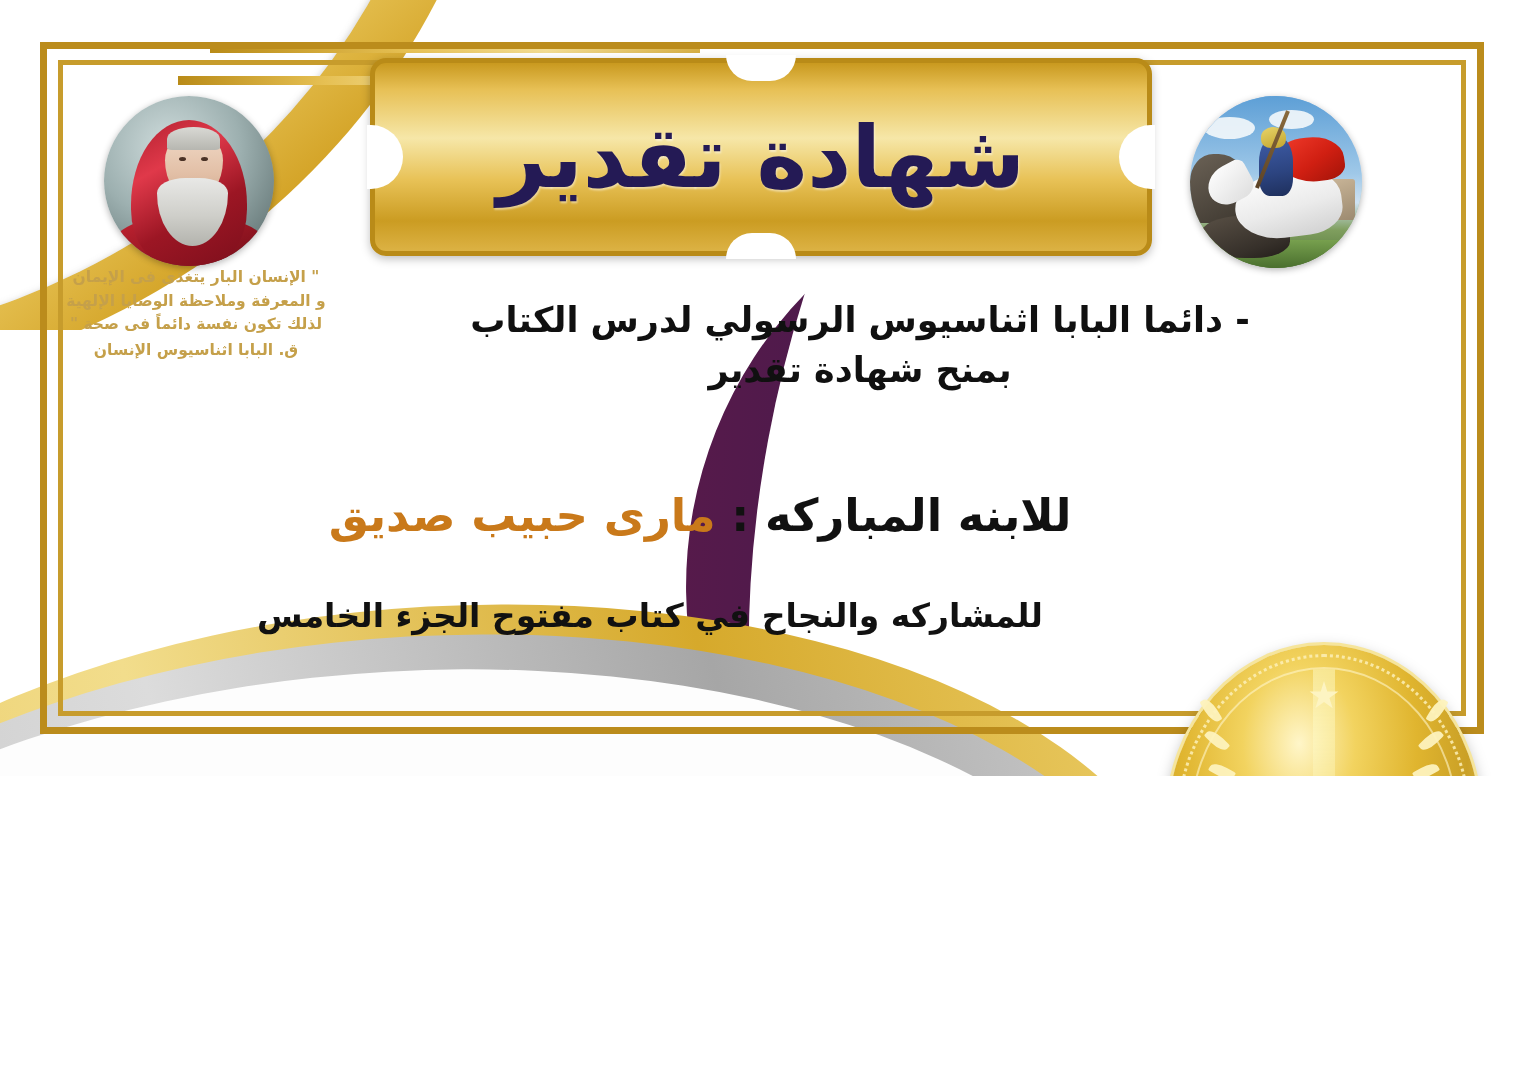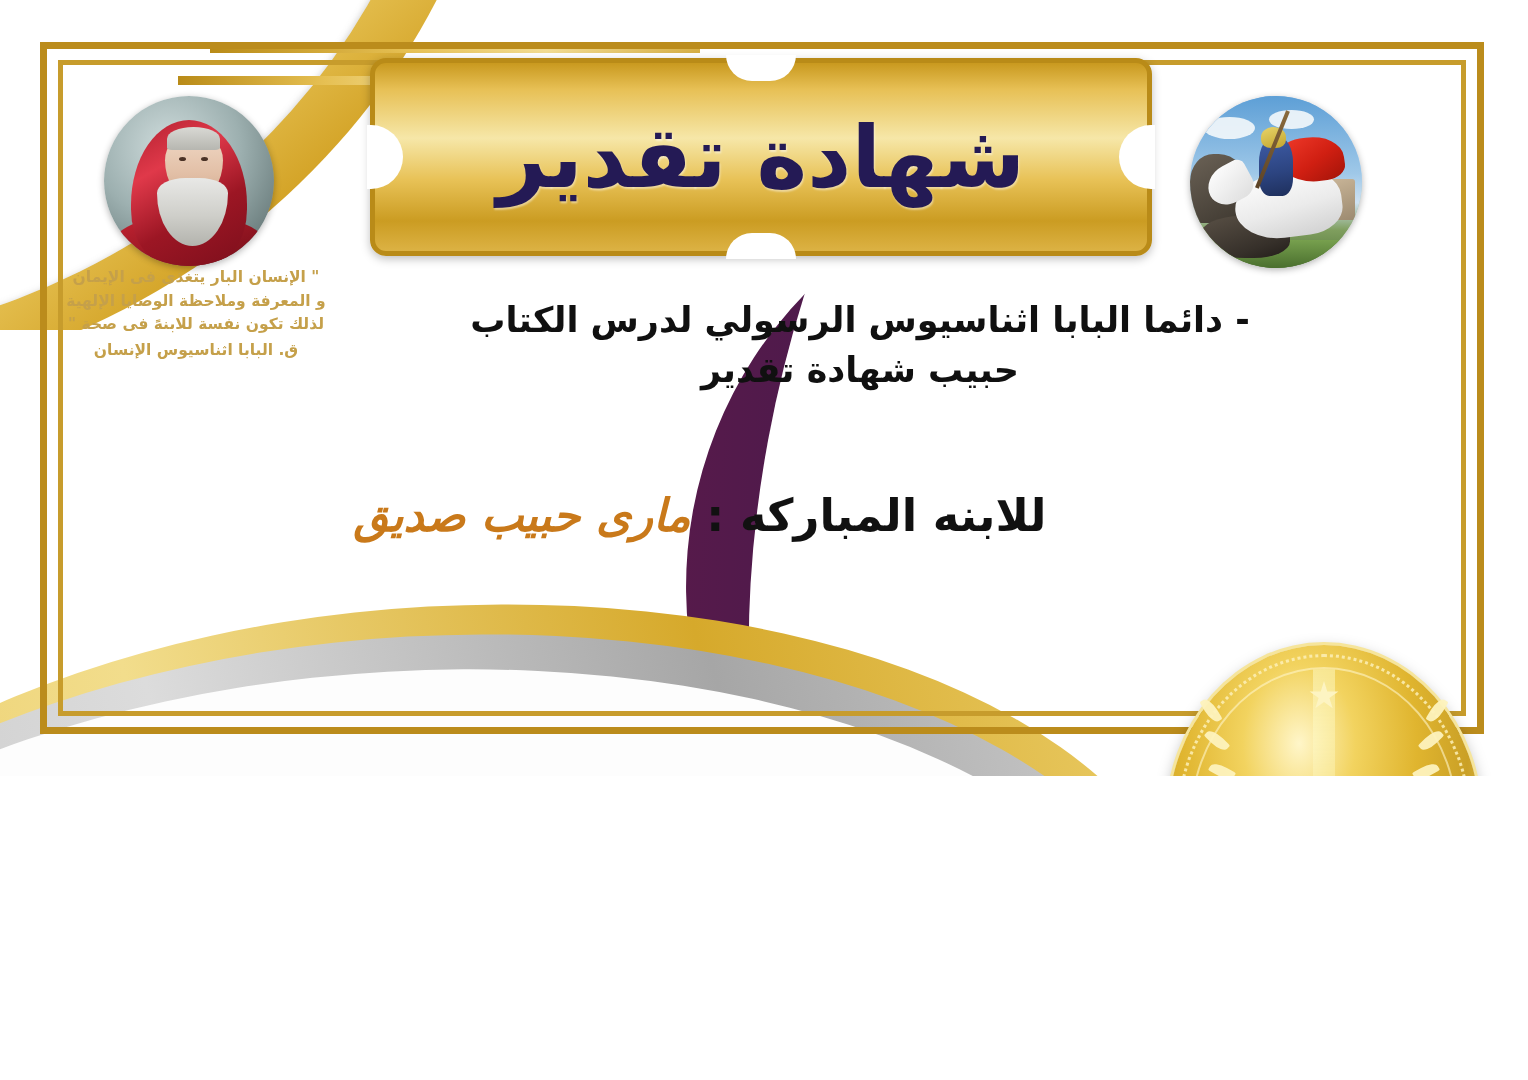--- a/index.html
+++ b/index.html
@@ -302,21 +302,21 @@
     left:200px;top:488px;
     width:1000px;
     text-align:center;
     direction:rtl;
     font-size:45px;
     font-weight:700;
     color:#111111;
     line-height:1.25;
     white-space:nowrap;
   }
-  .recipient .name{color:#c9791a;font-style:italic;}
+  .recipient .name{color:#c9791a;}
 
   .reason{
     position:absolute;
     left:150px;top:596px;
     width:1000px;
     text-align:center;
     direction:rtl;
     font-size:33px;
     font-weight:700;
     color:#111111;
@@ -457,33 +457,34 @@
     <div class="gs-horse-head"></div>
     <div class="gs-cape"></div>
     <div class="gs-rider"></div>
     <div class="gs-helm"></div>
     <div class="gs-lance"></div>
   </div>
 
   <div class="quote">
     <div class="line">" الإنسان البار يتغذى فى الإيمان</div>
     <div class="line">و المعرفة وملاحظة الوصايا الإلهية</div>
-    <div class="line">لذلك تكون نفسة للابنهً فى صحة "</div>
+    <div class="line">لذلك تكون نفسة دائماً فى صحة "</div>
     <div class="line attrib">ق. البابا اثناسيوس الإنسان</div>
   </div>
 
   <div class="body-text">
     <div>- دائما البابا اثناسيوس الرسولي لدرس الكتاب</div>
-    <div>حبيب شهادة تقدير</div>
+    <div>بمنح شهادة تقدير</div>
   </div>
 
   <div class="recipient">
     <span>للابنه المباركه : </span><span class="name">مارى حبيب صديق</span>
   </div>
 
+  <div class="reason">للمشاركه والنجاح في كتاب مفتوح الجزء الخامس</div>
 
   <div class="sig-sign">
     <svg viewBox="0 0 560 115" width="560" height="115">
       <g fill="none" stroke="#101010" stroke-linecap="round" stroke-linejoin="round">
         <path d="M318 2 C 300 22, 272 34, 262 52 C 254 68, 268 78, 286 80" stroke-width="3.2"></path>
         <path d="M300 58 C 288 50, 276 52, 274 62 C 272 72, 284 76, 292 68 C 298 60, 296 50, 306 48" stroke-width="2.6"></path>
         <path d="M262 56 C 252 48, 242 52, 240 62 C 238 72, 250 76, 258 68" stroke-width="2.6"></path>
         <path d="M236 56 C 226 48, 214 52, 212 63 C 210 73, 224 77, 232 68" stroke-width="2.6"></path>
         <path d="M206 44 C 200 56, 198 68, 202 76" stroke-width="2.6"></path>
         <path d="M196 38 L 182 78" stroke-width="2.8"></path>

